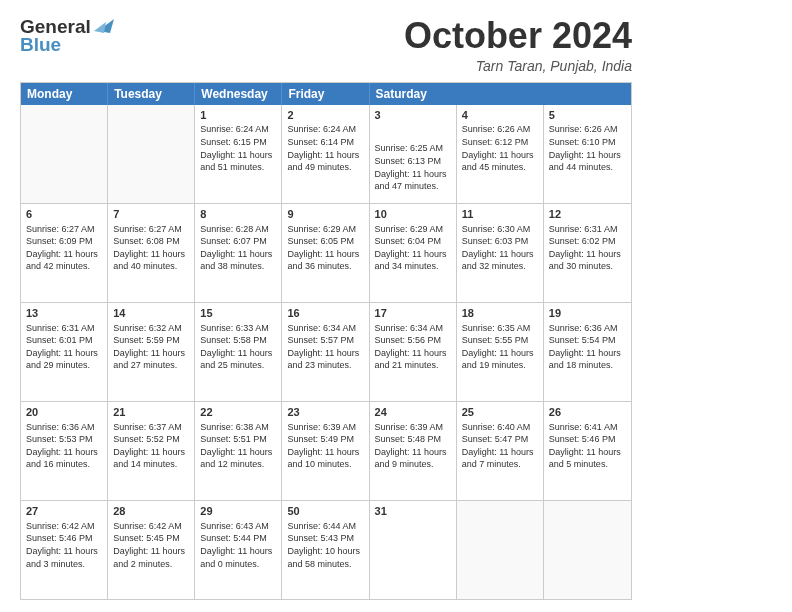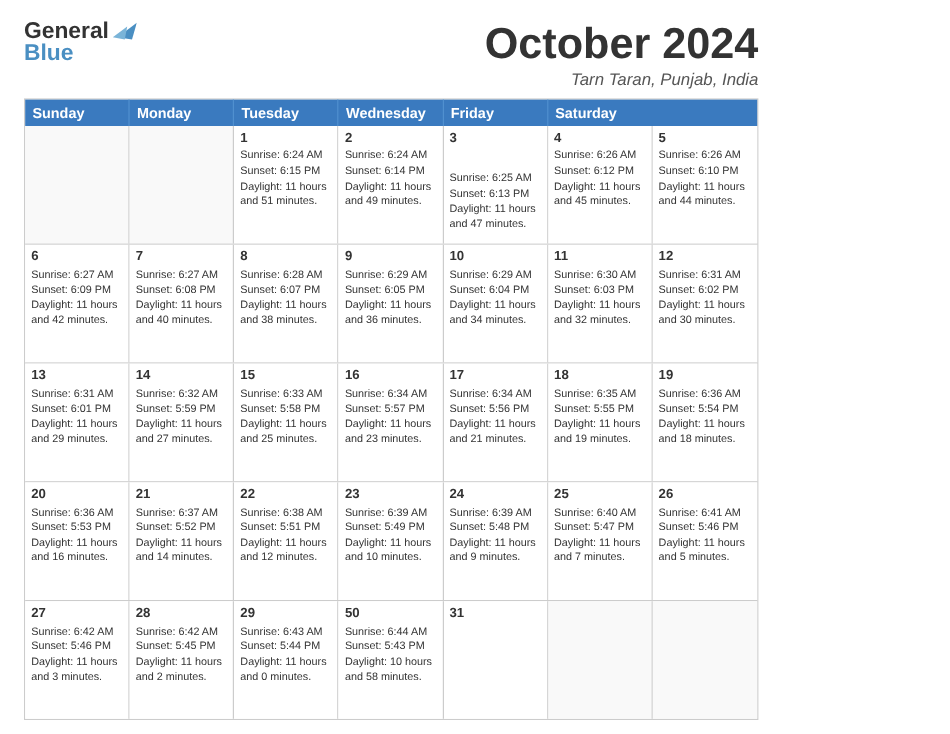--- a/index.html
+++ b/index.html
@@ -114,21 +114,20 @@
       <span style="font-size:19px;font-weight:bold;color:#4a8fc2;margin-top:-4px;">Blue</span>
     </div>
     <div class="title-block">
       <div class="month-title">October 2024</div>
       <div class="location">Tarn Taran, Punjab, India</div>
     </div>
   </div>
 
   <div class="calendar">
     <div class="cal-header">
-    <div class="cal-header-cell">Sunday</div>
         <div class="cal-header-cell">Monday</div>
         <div class="cal-header-cell">Tuesday</div>
         <div class="cal-header-cell">Wednesday</div>
         <div class="cal-header-cell">Friday</div>
         <div class="cal-header-cell">Saturday</div>
       </div>
     <div class="cal-body">
     <div class="cal-row">
           <div class="cal-cell empty"></div>
           <div class="cal-cell empty"></div>

